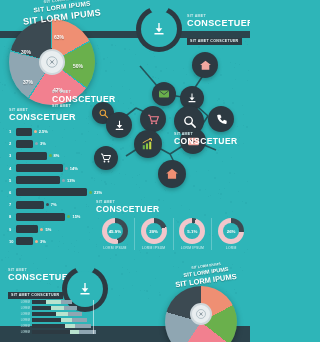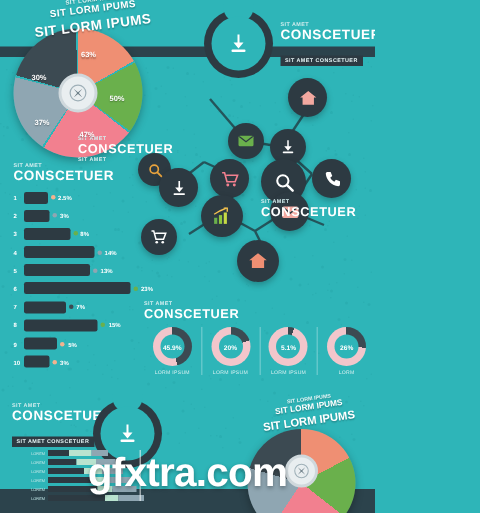--- a/index.html
+++ b/index.html
@@ -1042,14 +1042,13 @@
       </div>
       <div class="g-row">
         <div class="g-lbl">LOREM</div>
         <div class="g-seg" style="width: 38.44px; background: rgb(45, 58, 66);"></div>
         <div class="g-seg" style="width: 8.68px; background: rgb(185, 227, 207);"></div>
         <div class="g-seg" style="width: 17.36px; background: rgb(143, 166, 178);"></div>
       </div>
     </div>
   <div class="g-divider"></div>
 
-  <div class="wm">gfxtra.com</div>
 </div>
 
 </body></html>

